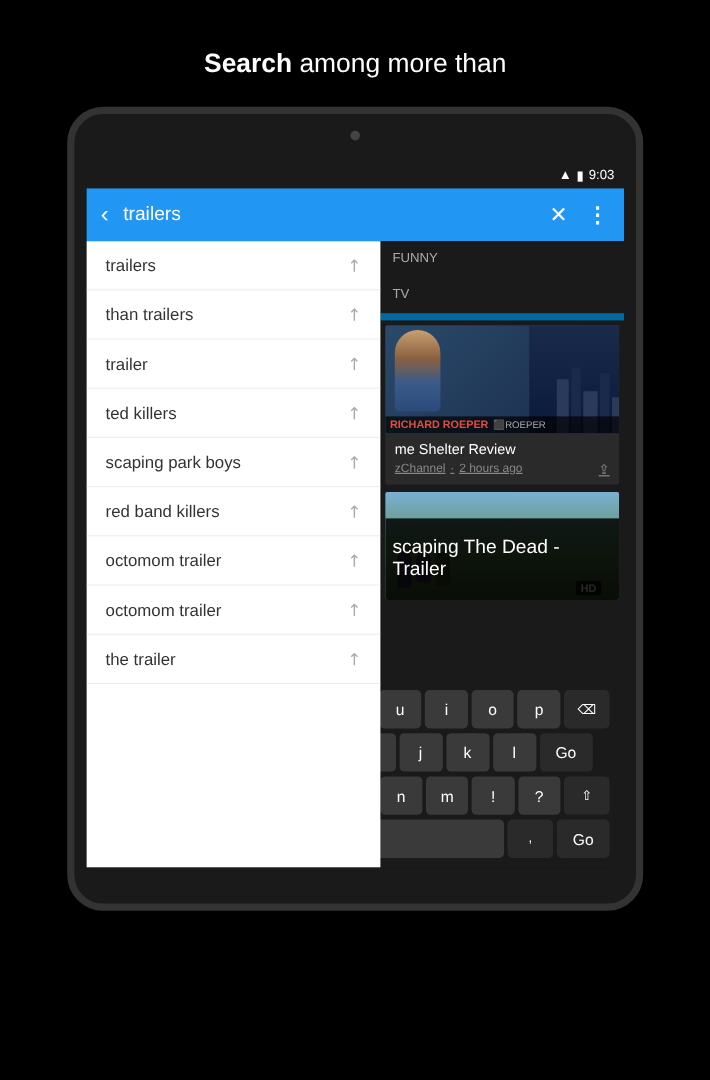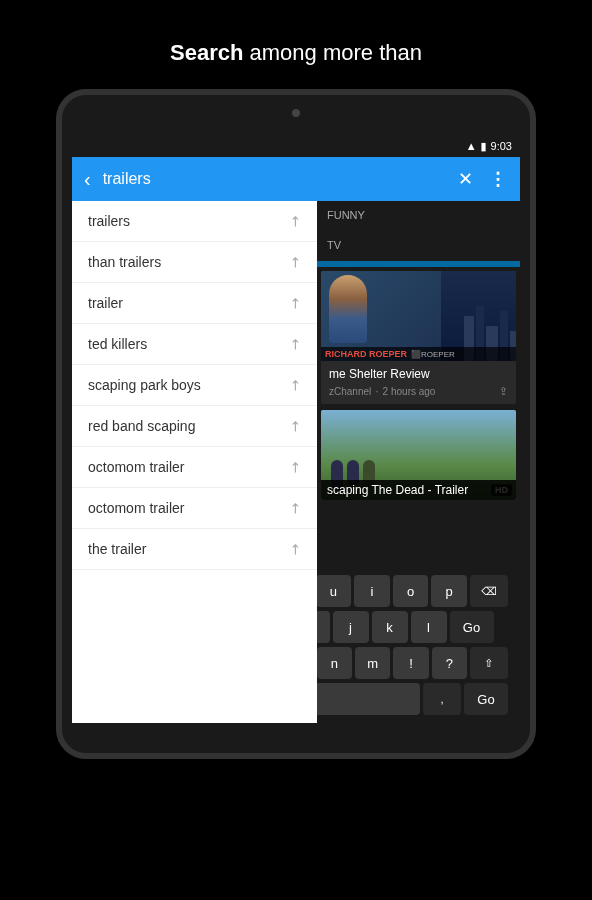--- a/index.html
+++ b/index.html
@@ -207,45 +207,46 @@
     .video-title {
       font-size: 12px;
       color: #fff;
       margin-bottom: 2px;
       line-height: 1.3;
     }
     .video-meta {
       font-size: 10px;
       color: #888;
       display: flex;
-      align-items: center;
+      align-items: flex-start;
       gap: 4px;
+      text-decoration: underline;
     }
 
     
     .hd-badge {
       position: absolute;
       bottom: 4px;
-      right: 4px;
+      right: 15px;
       background: rgba(0,0,0,0.7);
       color: #fff;
       font-size: 9px;
       padding: 1px 4px;
       border-radius: 2px;
       font-weight: bold;
     }
 
     .bottom-video-title {
       background: rgba(0,0,0,0.85);
       position: absolute;
       bottom: 0;
       left: 0;
       right: 0;
-      padding: 3px 6px;
-      font-size: 12px;
+      padding: 16px 6px;
+      font-size: 16px;
       color: #fff;
     }
 
     
     .keyboard {
       position: absolute;
       bottom: 0;
       left: 10px;
       right: 10px;
       background: #1a1a1a;
@@ -373,21 +374,21 @@
         </div>
         <div class="suggestion-item">
           <span class="suggestion-text">ted killers</span>
           <span class="suggestion-icon">↗</span>
         </div>
         <div class="suggestion-item">
           <span class="suggestion-text">scaping park boys</span>
           <span class="suggestion-icon">↗</span>
         </div>
         <div class="suggestion-item">
-          <span class="suggestion-text">red band scaping</span>
+          <span class="suggestion-text">red band killers</span>
           <span class="suggestion-icon">↗</span>
         </div>
         <div class="suggestion-item">
           <span class="suggestion-text">octomom trailer</span>
           <span class="suggestion-icon">↗</span>
         </div>
         <div class="suggestion-item">
           <span class="suggestion-text">octomom trailer</span>
           <span class="suggestion-icon">↗</span>
         </div>

